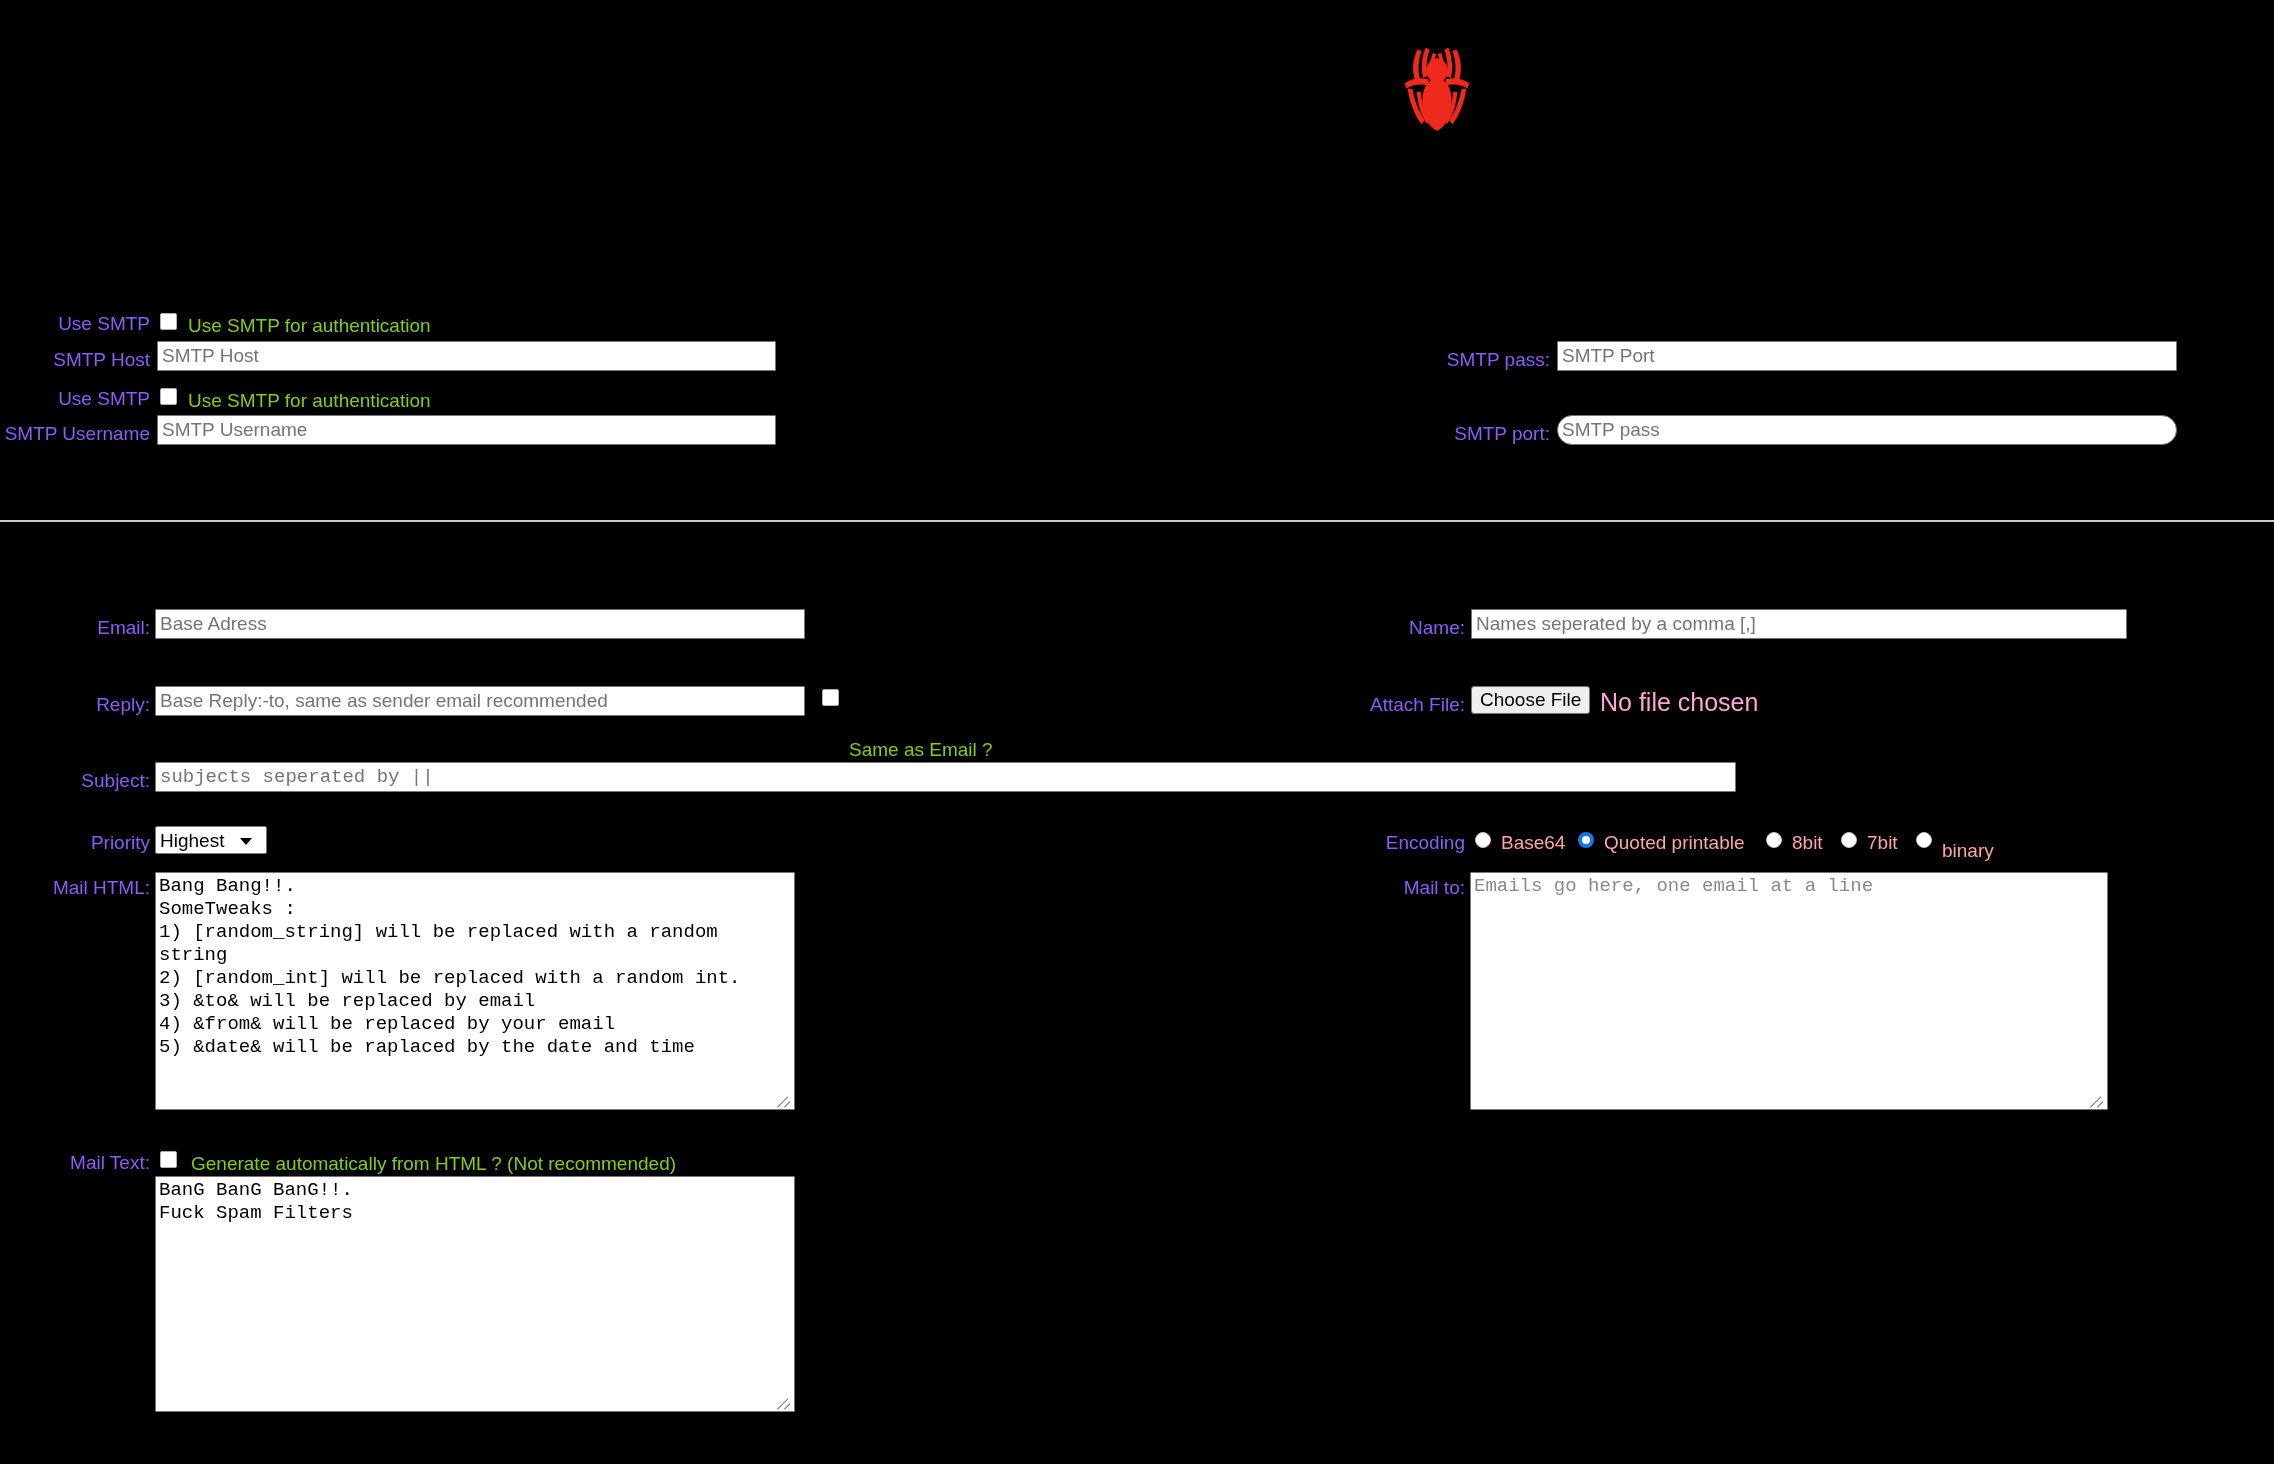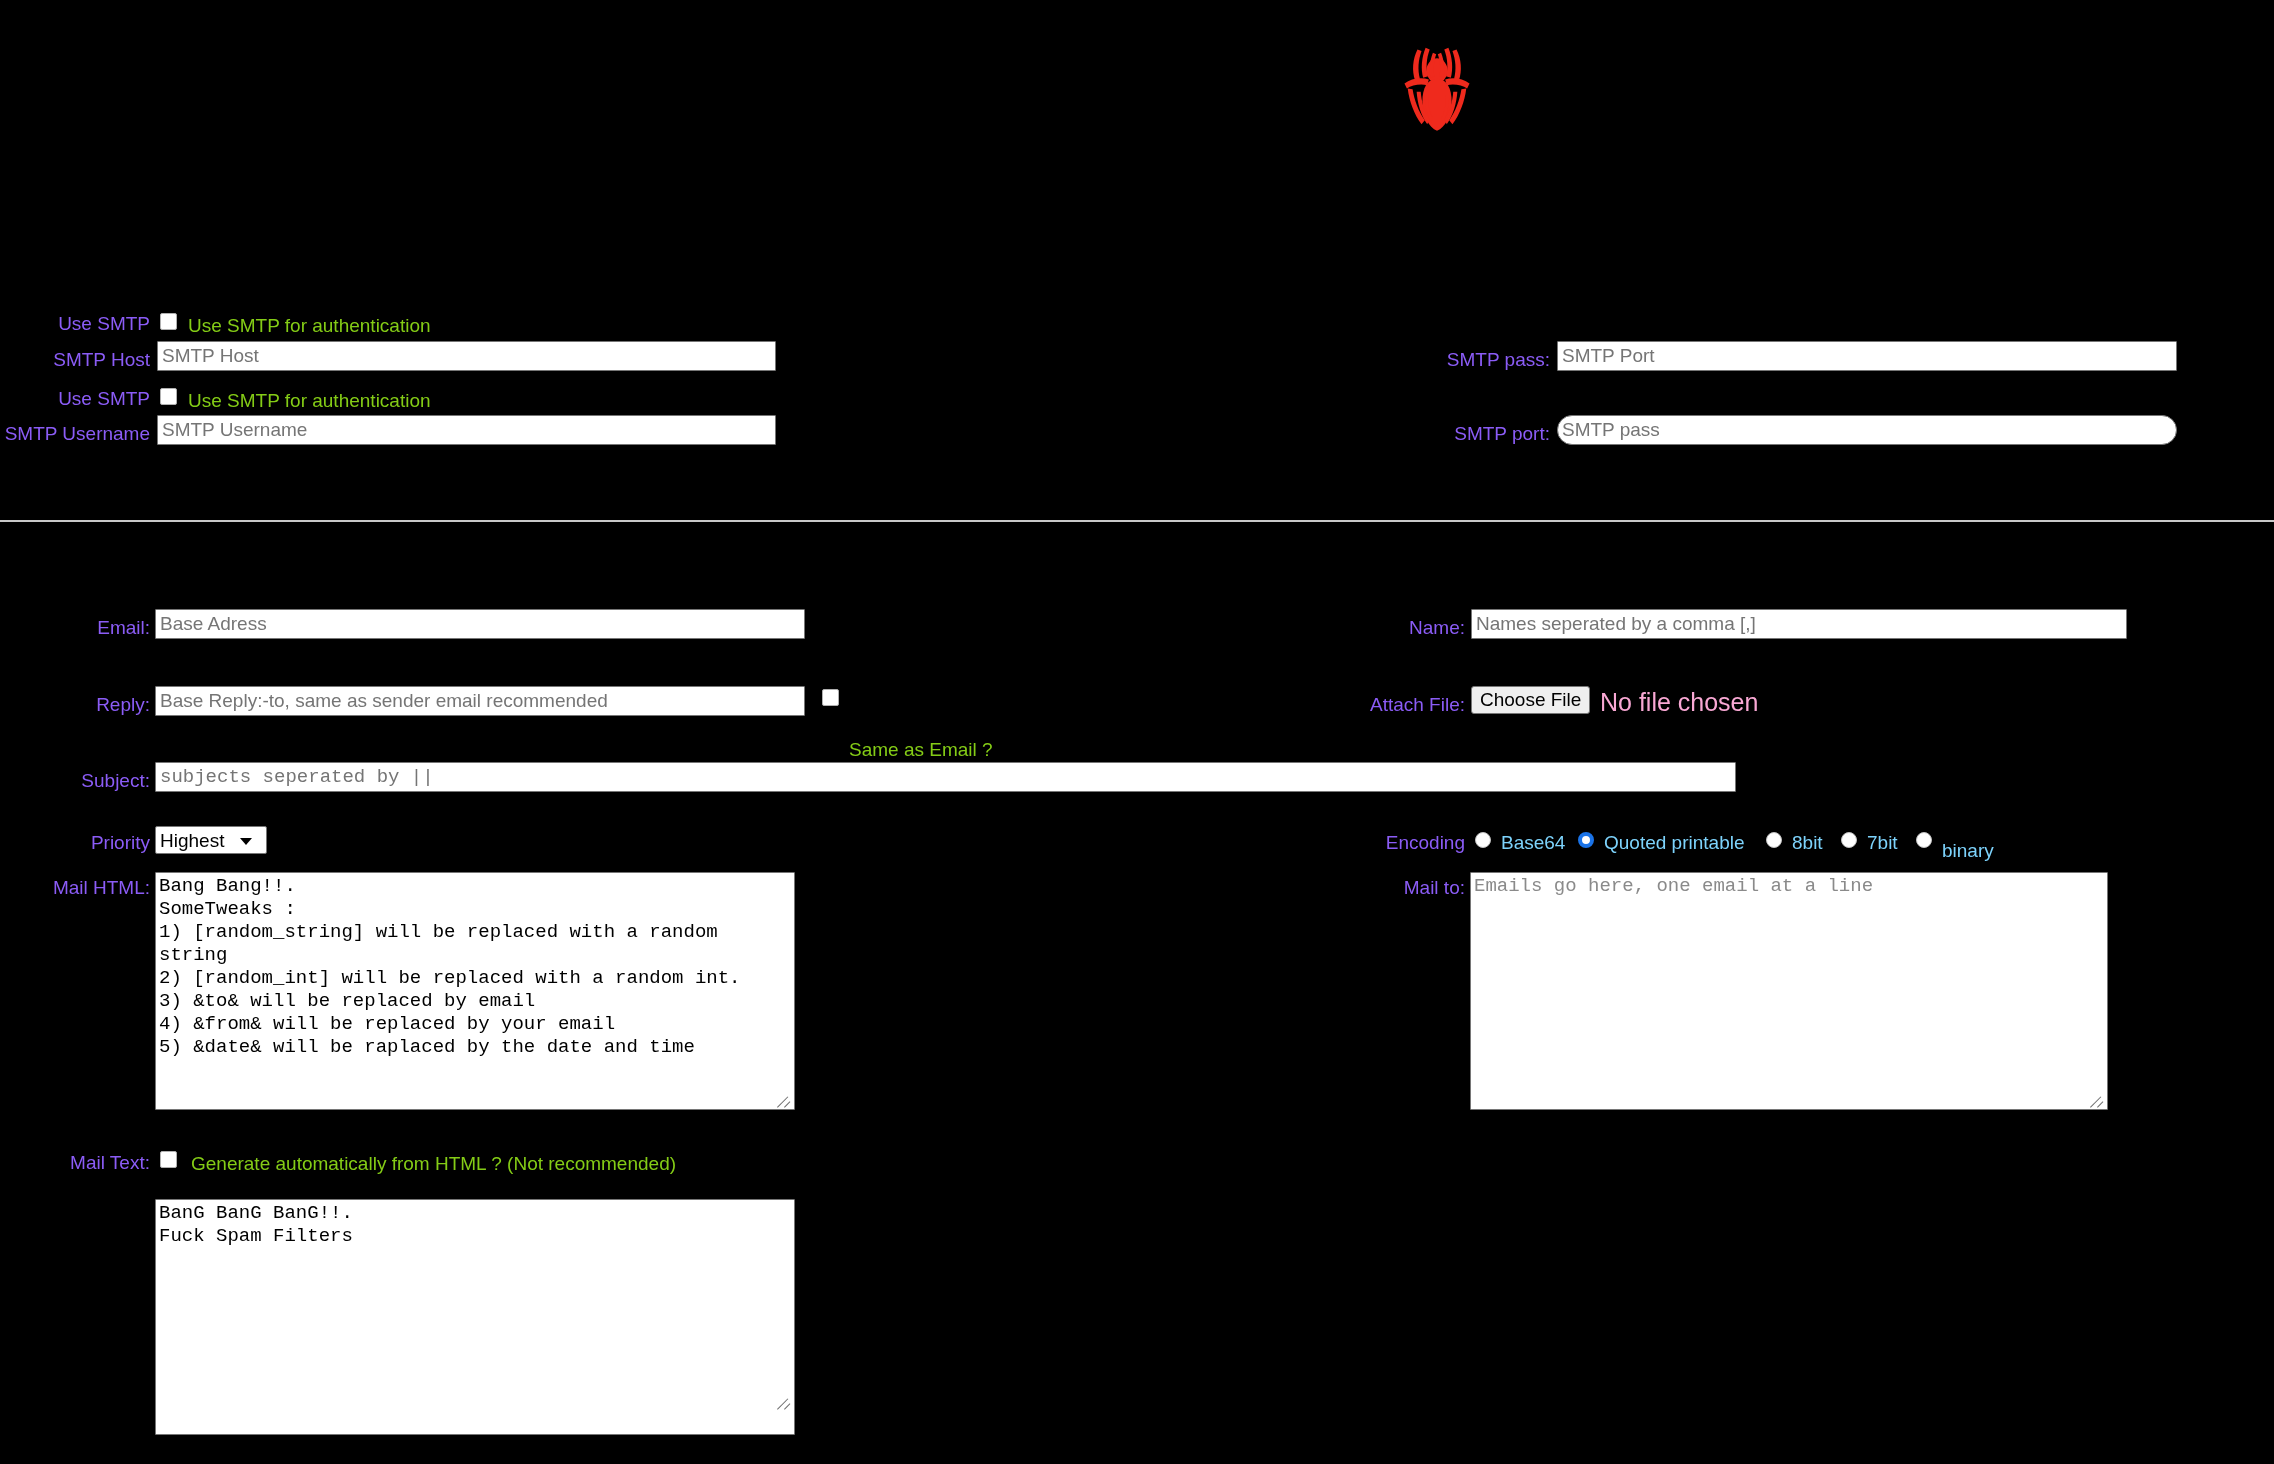--- a/index.html
+++ b/index.html
@@ -92,21 +92,21 @@
     cursor: pointer;
   }
   .rad.on {
     background: #ffffff;
     border: 4px solid #1a73e8;
   }
   .rad-label {
     position: absolute;
     font-size: 19px;
     line-height: 22px;
-    color: #7dd3fc;
+    color: #fca5a5;
     white-space: nowrap;
   }
 
   
   .divider {
     position: absolute;
     left: 0px;
     top: 520px;
     width: 2274px;
     height: 0;
@@ -316,15 +316,15 @@
 5) &amp;date&amp; will be raplaced by the date and time</textarea>
 <span class="resize-handle" style="left:777px; top:1092px;"></span>
 
 <div class="lbl" style="left:1310px; top:877px; width:155px;">Mail to:</div>
 <textarea class="ta" style="left: 1470px; top: 872px; width: 638px; height: 238px;" placeholder="Emails go here, one email at a line"></textarea>
 <span class="resize-handle" style="left:2090px; top:1092px;"></span>
 
 <div class="lbl" style="left:0px; top:1152px; width:150px;">Mail Text:</div>
 <input type="checkbox" class="cbx" style="left: 160px; top: 1151px;">
 <span class="cbx-label" style="left:191px; top:1153px;">Generate automatically from HTML ? (Not recommended)</span>
-<textarea class="ta" style="left: 155px; top: 1176px; width: 640px; height: 236px; margin-top: 23px;">BanG BanG BanG!!.
+<textarea class="ta" style="left: 155px; top: 1176px; width: 640px; height: 236px;">BanG BanG BanG!!.
 Fuck Spam Filters</textarea>
 <span class="resize-handle" style="left:777px; top:1394px;"></span>
 
 </body></html>

